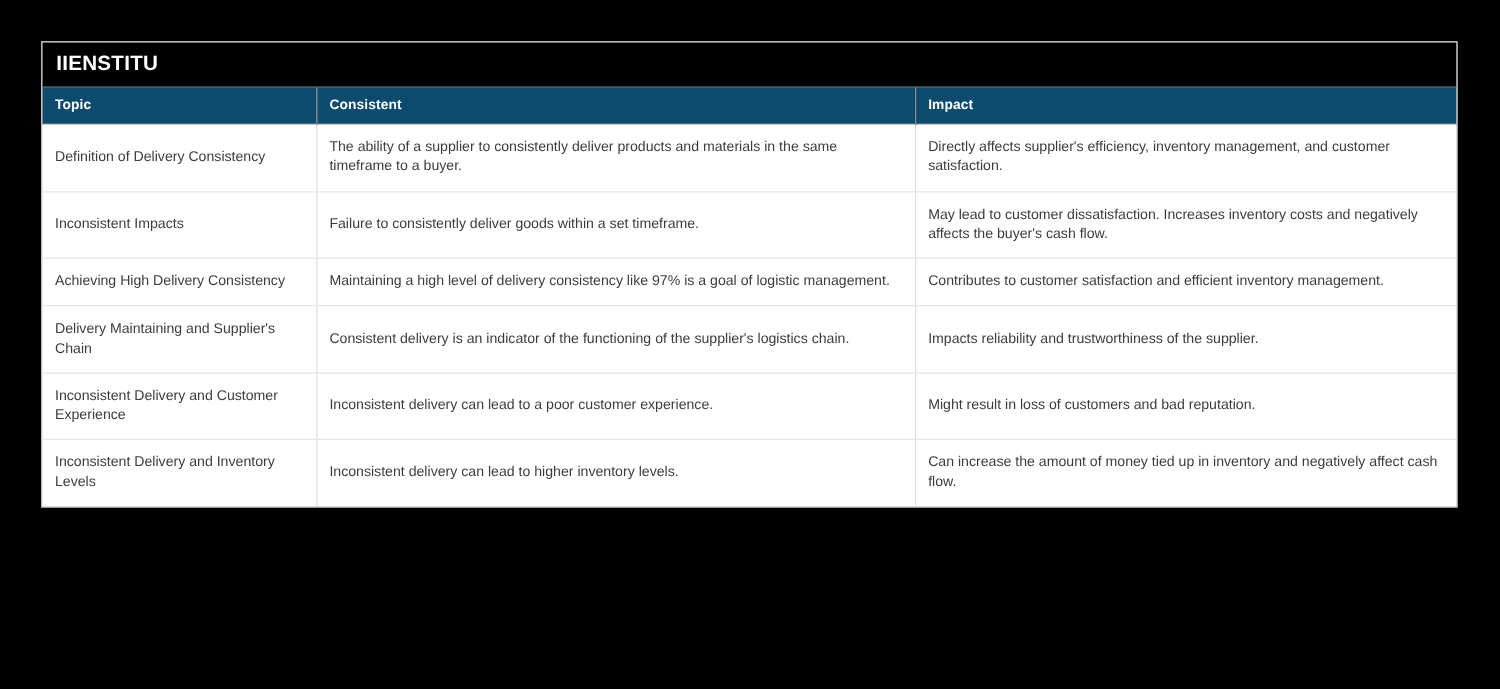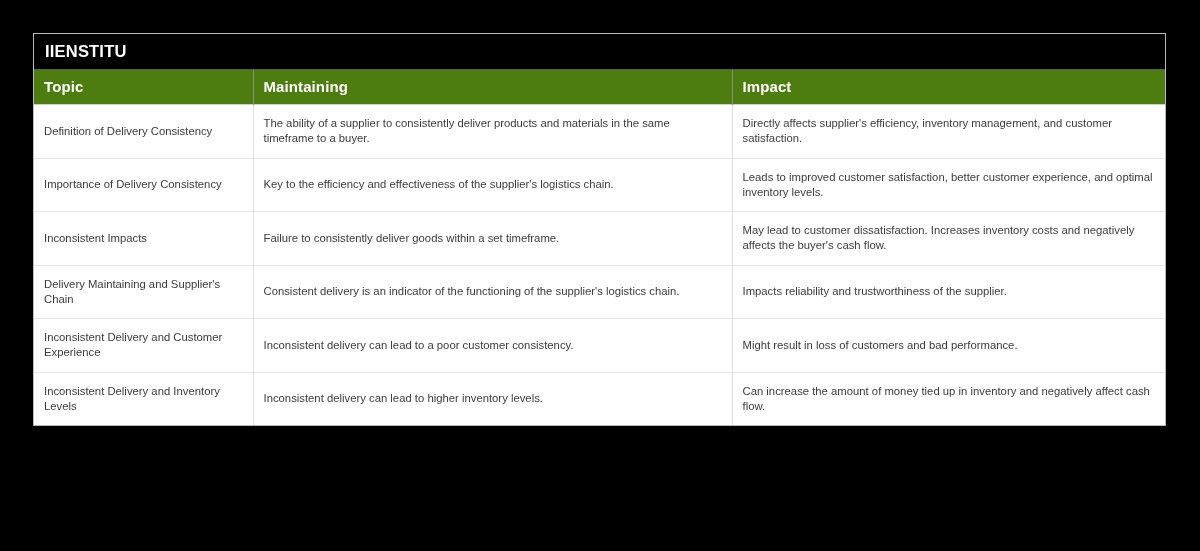--- a/index.html
+++ b/index.html
@@ -52,23 +52,23 @@
   }
 
   
   table.data-table {
     border-collapse: collapse;
     width: 100%;
     table-layout: fixed;
   }
 
   table.data-table thead th {
-    background: #4d7c0f;
+    background: #0c4a6e;
     color: #ffffff;
-    font-size: 15px;
+    font-size: 11px;
     font-weight: bold;
     text-align: left;
     padding: 8px 10px 9px 10px;
     border-right: 1px solid #8c8c8c;
     vertical-align: middle;
     letter-spacing: 0.1px;
   }
   table.data-table thead th:last-child {
     border-right: none;
   }
@@ -112,49 +112,49 @@
 
     <table class="data-table">
       <colgroup>
         <col class="col-topic">
         <col class="col-desc">
         <col class="col-impact">
       </colgroup>
       <thead>
         <tr>
           <th>Topic</th>
-          <th>Maintaining</th>
+          <th>Consistent</th>
           <th>Impact</th>
         </tr>
       </thead>
       <tbody>
         <tr>
           <td class="cell-topic">Definition of Delivery Consistency</td>
           <td class="cell-desc">The ability of a supplier to consistently deliver products and materials in the same timeframe to a buyer.</td>
           <td class="cell-impact">Directly affects supplier's efficiency, inventory management, and customer satisfaction.</td>
         </tr>
         <tr>
-          <td class="cell-topic">Importance of Delivery Consistency</td>
-          <td class="cell-desc">Key to the efficiency and effectiveness of the supplier's logistics chain.</td>
-          <td class="cell-impact">Leads to improved customer satisfaction, better customer experience, and optimal inventory levels.</td>
-        </tr>
-        <tr>
           <td class="cell-topic">Inconsistent Impacts</td>
           <td class="cell-desc">Failure to consistently deliver goods within a set timeframe.</td>
           <td class="cell-impact">May lead to customer dissatisfaction. Increases inventory costs and negatively affects the buyer's cash flow.</td>
+        </tr>
+        <tr>
+          <td class="cell-topic">Achieving High Delivery Consistency</td>
+          <td class="cell-desc">Maintaining a high level of delivery consistency like 97% is a goal of logistic management.</td>
+          <td class="cell-impact">Contributes to customer satisfaction and efficient inventory management.</td>
         </tr>
         <tr>
           <td class="cell-topic">Delivery Maintaining and Supplier's Chain</td>
           <td class="cell-desc">Consistent delivery is an indicator of the functioning of the supplier's logistics chain.</td>
           <td class="cell-impact">Impacts reliability and trustworthiness of the supplier.</td>
         </tr>
         <tr>
           <td class="cell-topic">Inconsistent Delivery and Customer Experience</td>
-          <td class="cell-desc">Inconsistent delivery can lead to a poor customer consistency.</td>
-          <td class="cell-impact">Might result in loss of customers and bad performance.</td>
+          <td class="cell-desc">Inconsistent delivery can lead to a poor customer experience.</td>
+          <td class="cell-impact">Might result in loss of customers and bad reputation.</td>
         </tr>
         <tr>
           <td class="cell-topic">Inconsistent Delivery and Inventory Levels</td>
           <td class="cell-desc">Inconsistent delivery can lead to higher inventory levels.</td>
           <td class="cell-impact">Can increase the amount of money tied up in inventory and negatively affect cash flow.</td>
         </tr>
 
       </tbody>
     </table>
 

